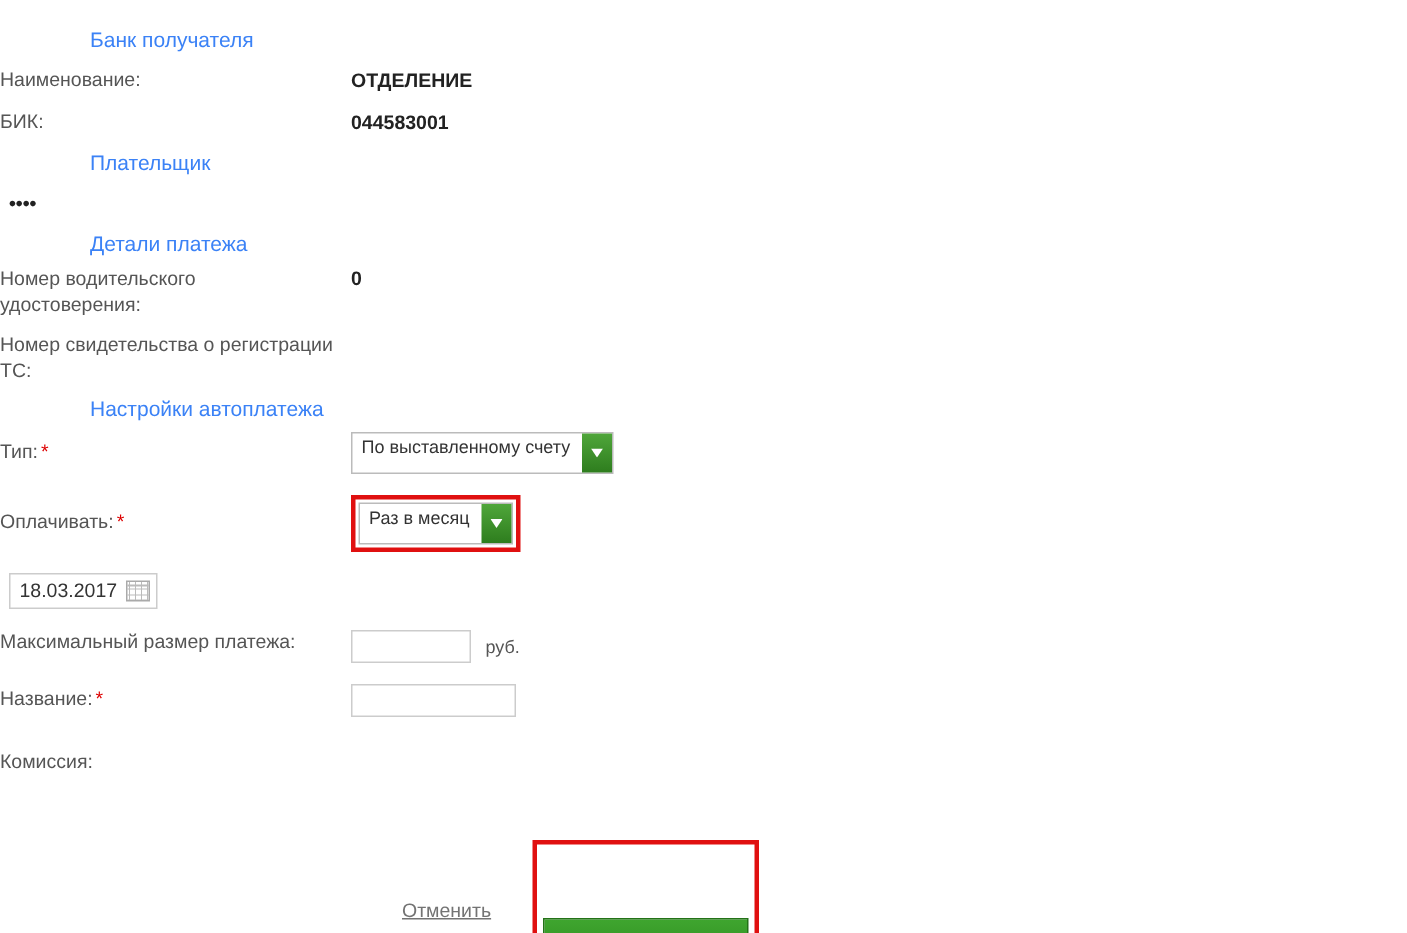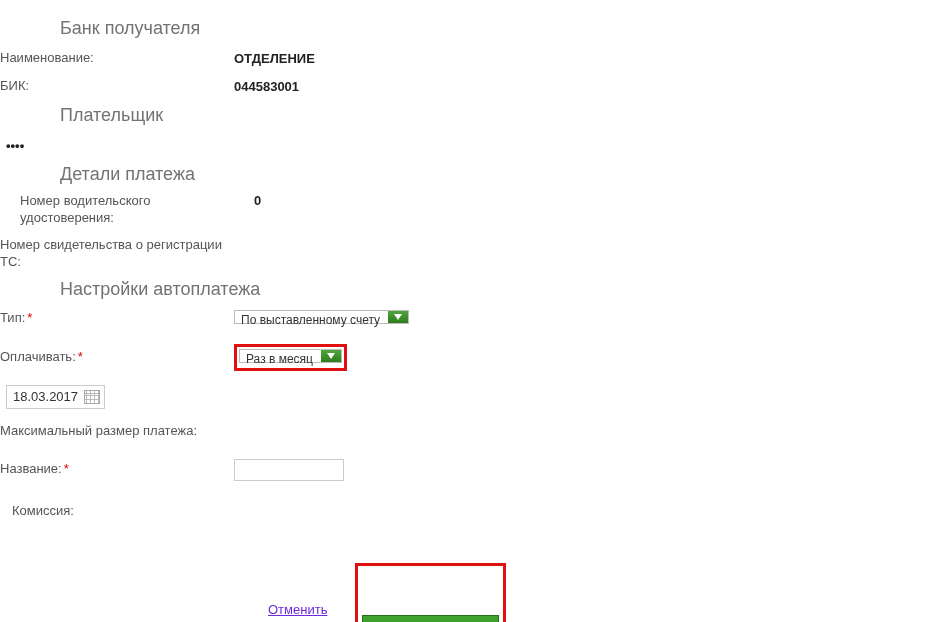--- a/index.html
+++ b/index.html
@@ -5,22 +5,22 @@
   * { box-sizing: border-box; margin: 0; padding: 0; }
   body {
     font-family: Arial, Helvetica, sans-serif;
     font-size: 13px;
     color: #444;
     background: #fff;
     width: 938px;
     padding: 10px 0 30px 0;
   }
   .section-title {
-    color: #737373;
-    font-size: 18px;
+    color: #3b82f6;
+    font-size: 14px;
     margin: 8px 6px 8px 60px;
   }
   .row {
     display: flex;
     align-items: center;
     margin: 6px 0;
     min-height: 22px;
   }
   .label-cell {
     width: 228px;
@@ -33,21 +33,21 @@
     color: #222;
     font-weight: bold;
   }
   .value-cell.normal { font-weight: normal; }
   .req { color: #d00; margin-left: 2px; }
   .multiline { display: inline-block; }
   .select-wrap {
     display: inline-flex;
     align-items: stretch;
     border: 1px solid #bbb;
-    height: 14px;
+    height: 28px;
     background: #fff;
     position: relative;
   }
   .select-text {
     padding: 2px 8px 0 6px;
     font-size: 12px;
     color: #333;
     min-width: 110px;
   }
   .select-arrow {
@@ -98,21 +98,21 @@
   .unit { margin-left: 6px; font-size: 12px; color: #555; }
   .actions {
     margin-top: 40px;
     display: flex;
     align-items: center;
     justify-content: flex-start;
     padding-left: 268px;
     gap: 28px;
   }
   .link-cancel {
-    color: #6d28d9;
+    color: #737373;
     text-decoration: underline;
     font-size: 13px;
     cursor: pointer;
   }
   .btn-primary {
     background: linear-gradient(#3fa52f, #2d8a1e);
     color: #fff;
     border: 1px solid #237217;
     font-size: 14px;
     font-weight: bold;
@@ -142,21 +142,21 @@
 </div>
 
 <div class="section-title">Плательщик</div>
 
 <div class="row">
   <div class="value-cell">••••</div>
 </div>
 
 <div class="section-title">Детали платежа</div>
 
-<div class="row" style="align-items:flex-start;padding-left:20px;">
+<div class="row" style="align-items:flex-start;">
   <div class="label-cell">
     <span class="multiline">Номер водительского удостоверения:</span>
   </div>
   <div class="value-cell">0</div>
 </div>
 
 <div class="row" style="align-items:flex-start; margin-top:10px;">
   <div class="label-cell">
     <span class="multiline">Номер свидетельства о регистрации ТС:</span>
   </div>
@@ -205,32 +205,36 @@
       <span class="date-text">18.03.2017</span>
       <span class="cal-icon"></span>
     </div>
   </div>
 </div>
 
 <div class="row" style="margin-top:14px; align-items:flex-start;">
   <div class="label-cell">
     <span class="multiline">Максимальный размер платежа:</span>
   </div>
+  <div class="value-cell normal">
+    <input class="text-input" style="width: 80px;" value="">
+    <span class="unit">руб.</span>
+  </div>
 </div>
 
 <div class="row" style="margin-top:14px;">
   <div class="label-cell">
     <span>Название:</span><span class="req">*</span>
   </div>
   <div class="value-cell normal">
     <input class="text-input" style="width: 110px;" value="">
   </div>
 </div>
 
-<div class="row" style="margin-top:20px;margin-left:12px;">
+<div class="row" style="margin-top:20px;">
   <div class="label-cell">Комиссия:</div>
 </div>
 
 <div class="actions">
   <a class="link-cancel">Отменить</a>
   <span class="highlight-red-btn">
     <button class="btn-primary">Подключить</button>
   </span>
 </div>
 

